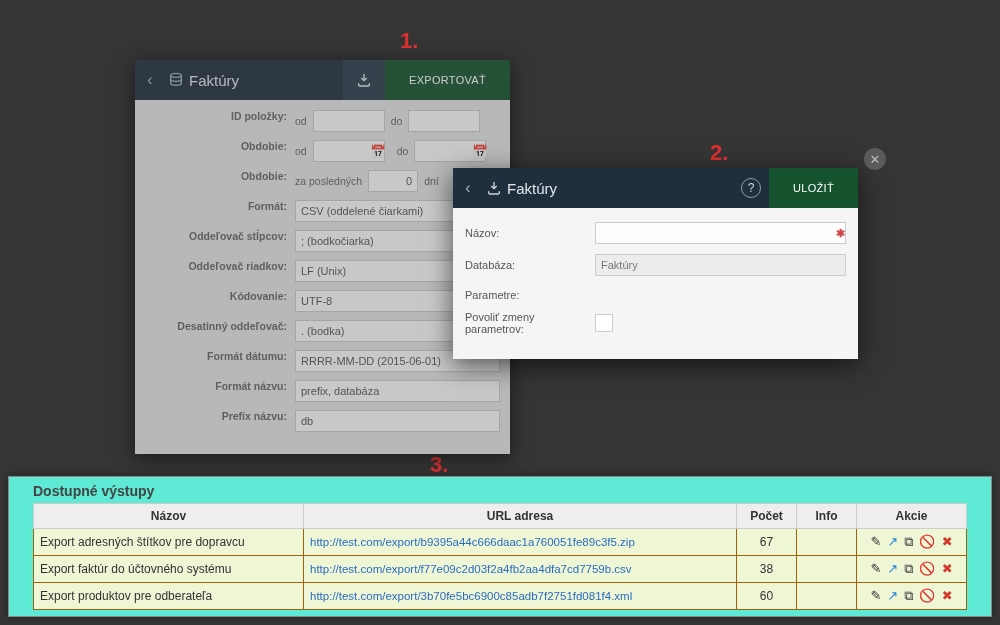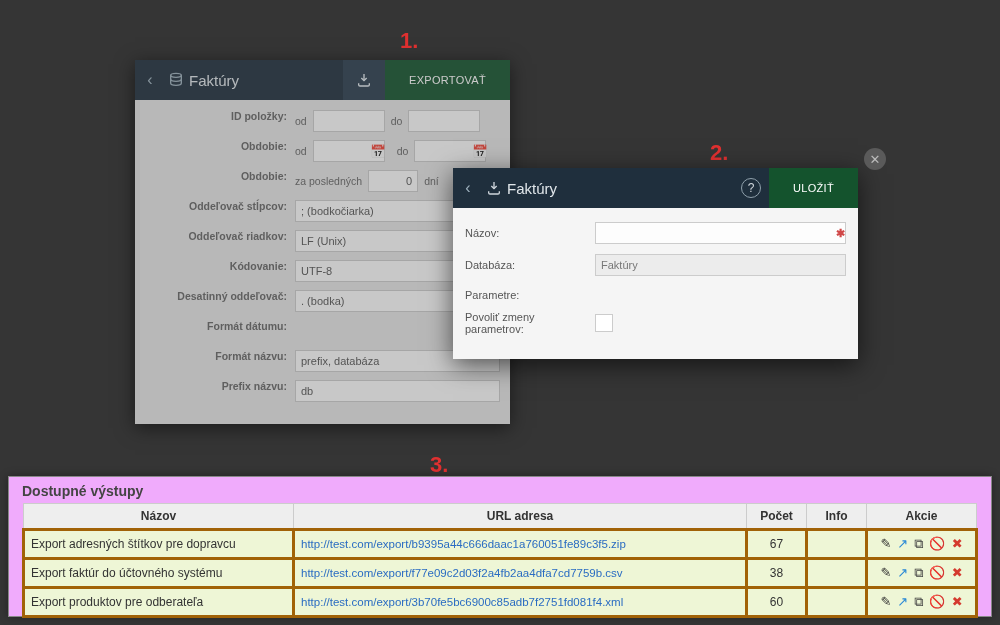--- a/index.html
+++ b/index.html
@@ -40,25 +40,25 @@
   .req-mark { color:#d04848; font-weight:bold; margin-left:-16px; }
   .ro { background:#ececec; color:#777; }
   .tagbox { flex-wrap:wrap; gap:3px; }
   .tag { background:#6a7c88; color:#fff; font-size:9.5px; padding:2px 5px; border-radius:2px; }
   .sq-btn { width:24px; height:22px; border:1px solid #ccc; background:#f3f3f3; display:flex; align-items:center; justify-content:center; font-size:12px; color:#555;}
   .checkbox-empty { width:18px; height:18px; border:1px solid #ccc; background:#fff; }
 
   .close-bubble { position:absolute; left:864px; top:148px; width:22px; height:22px; border-radius:50%; background:#5a5a5a; color:#bbb; display:flex; align-items:center; justify-content:center; font-size:13px;}
 
   
-  .panel3 { position:absolute; left:8px; right:8px; top:476px; bottom:8px; background:#f0abfc; border:1px solid #888; padding:6px 13px; box-shadow:0 0 8px rgba(0,0,0,.35);}
+  .panel3 { position:absolute; left:8px; right:8px; top:476px; bottom:8px; background:#5eead4; border:1px solid #888; padding:6px 24px; box-shadow:0 0 8px rgba(0,0,0,.35);}
   .panel3 h3 { font-size:14px; color:#444; margin-bottom:4px; font-weight:bold;}
   table.grid { width:100%; border-collapse:collapse; font-size:12px; }
   table.grid th { background:#eee; border:1px solid #ccc; padding:5px 6px; font-size:12px; color:#333; text-align:center;}
-  table.grid td { border:3px solid #a16207; padding:5px 6px; background:#eef6d6; color:#333;}
+  table.grid td { border:1px solid #a16207; padding:5px 6px; background:#eef6d6; color:#333;}
   table.grid td.url a { color:#2a6cc2; text-decoration:none; font-size:11.5px;}
   table.grid td.ct { text-align:center;}
   .act-icons { display:flex; gap:6px; justify-content:center; font-size:13px;}
   .ai-edit{color:#333;} .ai-open{color:#2a89d6;} .ai-copy{color:#444;} .ai-block{color:#d06a1e;} .ai-del{color:#d43a2e;}
 
   svg.icon-db { width:16px; height:16px; }
   svg.icon-exp { width:16px; height:16px; }
 </style>
 </head>
 <body>
@@ -113,20 +113,26 @@
       </div>
     <div class="row1">
         <div class="lbl">Obdobie:</div>
       <div class="ctrl">
         <span class="mini-lbl">za posledných</span>
         <input class="txt-in" style="width: 50px; text-align: right;" value="0">
         <span class="mini-lbl">dní</span>
       </div>
       </div>
     <div class="row1">
+        <div class="lbl">Formát:</div>
+        <div class="ctrl">
+          <input class="txt-in wide" value="CSV (oddelené čiarkami)" style="">
+        </div>
+      </div>
+    <div class="row1">
         <div class="lbl">Oddeľovač stĺpcov:</div>
         <div class="ctrl">
           <input class="txt-in wide" value="; (bodkočiarka)" style="">
         </div>
       </div>
     <div class="row1">
         <div class="lbl">Oddeľovač riadkov:</div>
         <div class="ctrl">
           <input class="txt-in wide" value="LF (Unix)" style="">
         </div>
@@ -138,20 +144,23 @@
         </div>
       </div>
     <div class="row1">
         <div class="lbl">Desatinný oddeľovač:</div>
         <div class="ctrl">
           <input class="txt-in wide" value=". (bodka)" style="">
         </div>
       </div>
     <div class="row1">
         <div class="lbl">Formát dátumu:</div>
+        <div class="ctrl">
+          <input class="txt-in wide" value="RRRR-MM-DD (2015-06-01)" style="">
+        </div>
       </div>
     <div class="row1">
         <div class="lbl">Formát názvu:</div>
         <div class="ctrl">
           <input class="txt-in wide" value="prefix, databáza" style="">
         </div>
       </div>
     <div class="row1">
         <div class="lbl">Prefix názvu:</div>
         <div class="ctrl">

